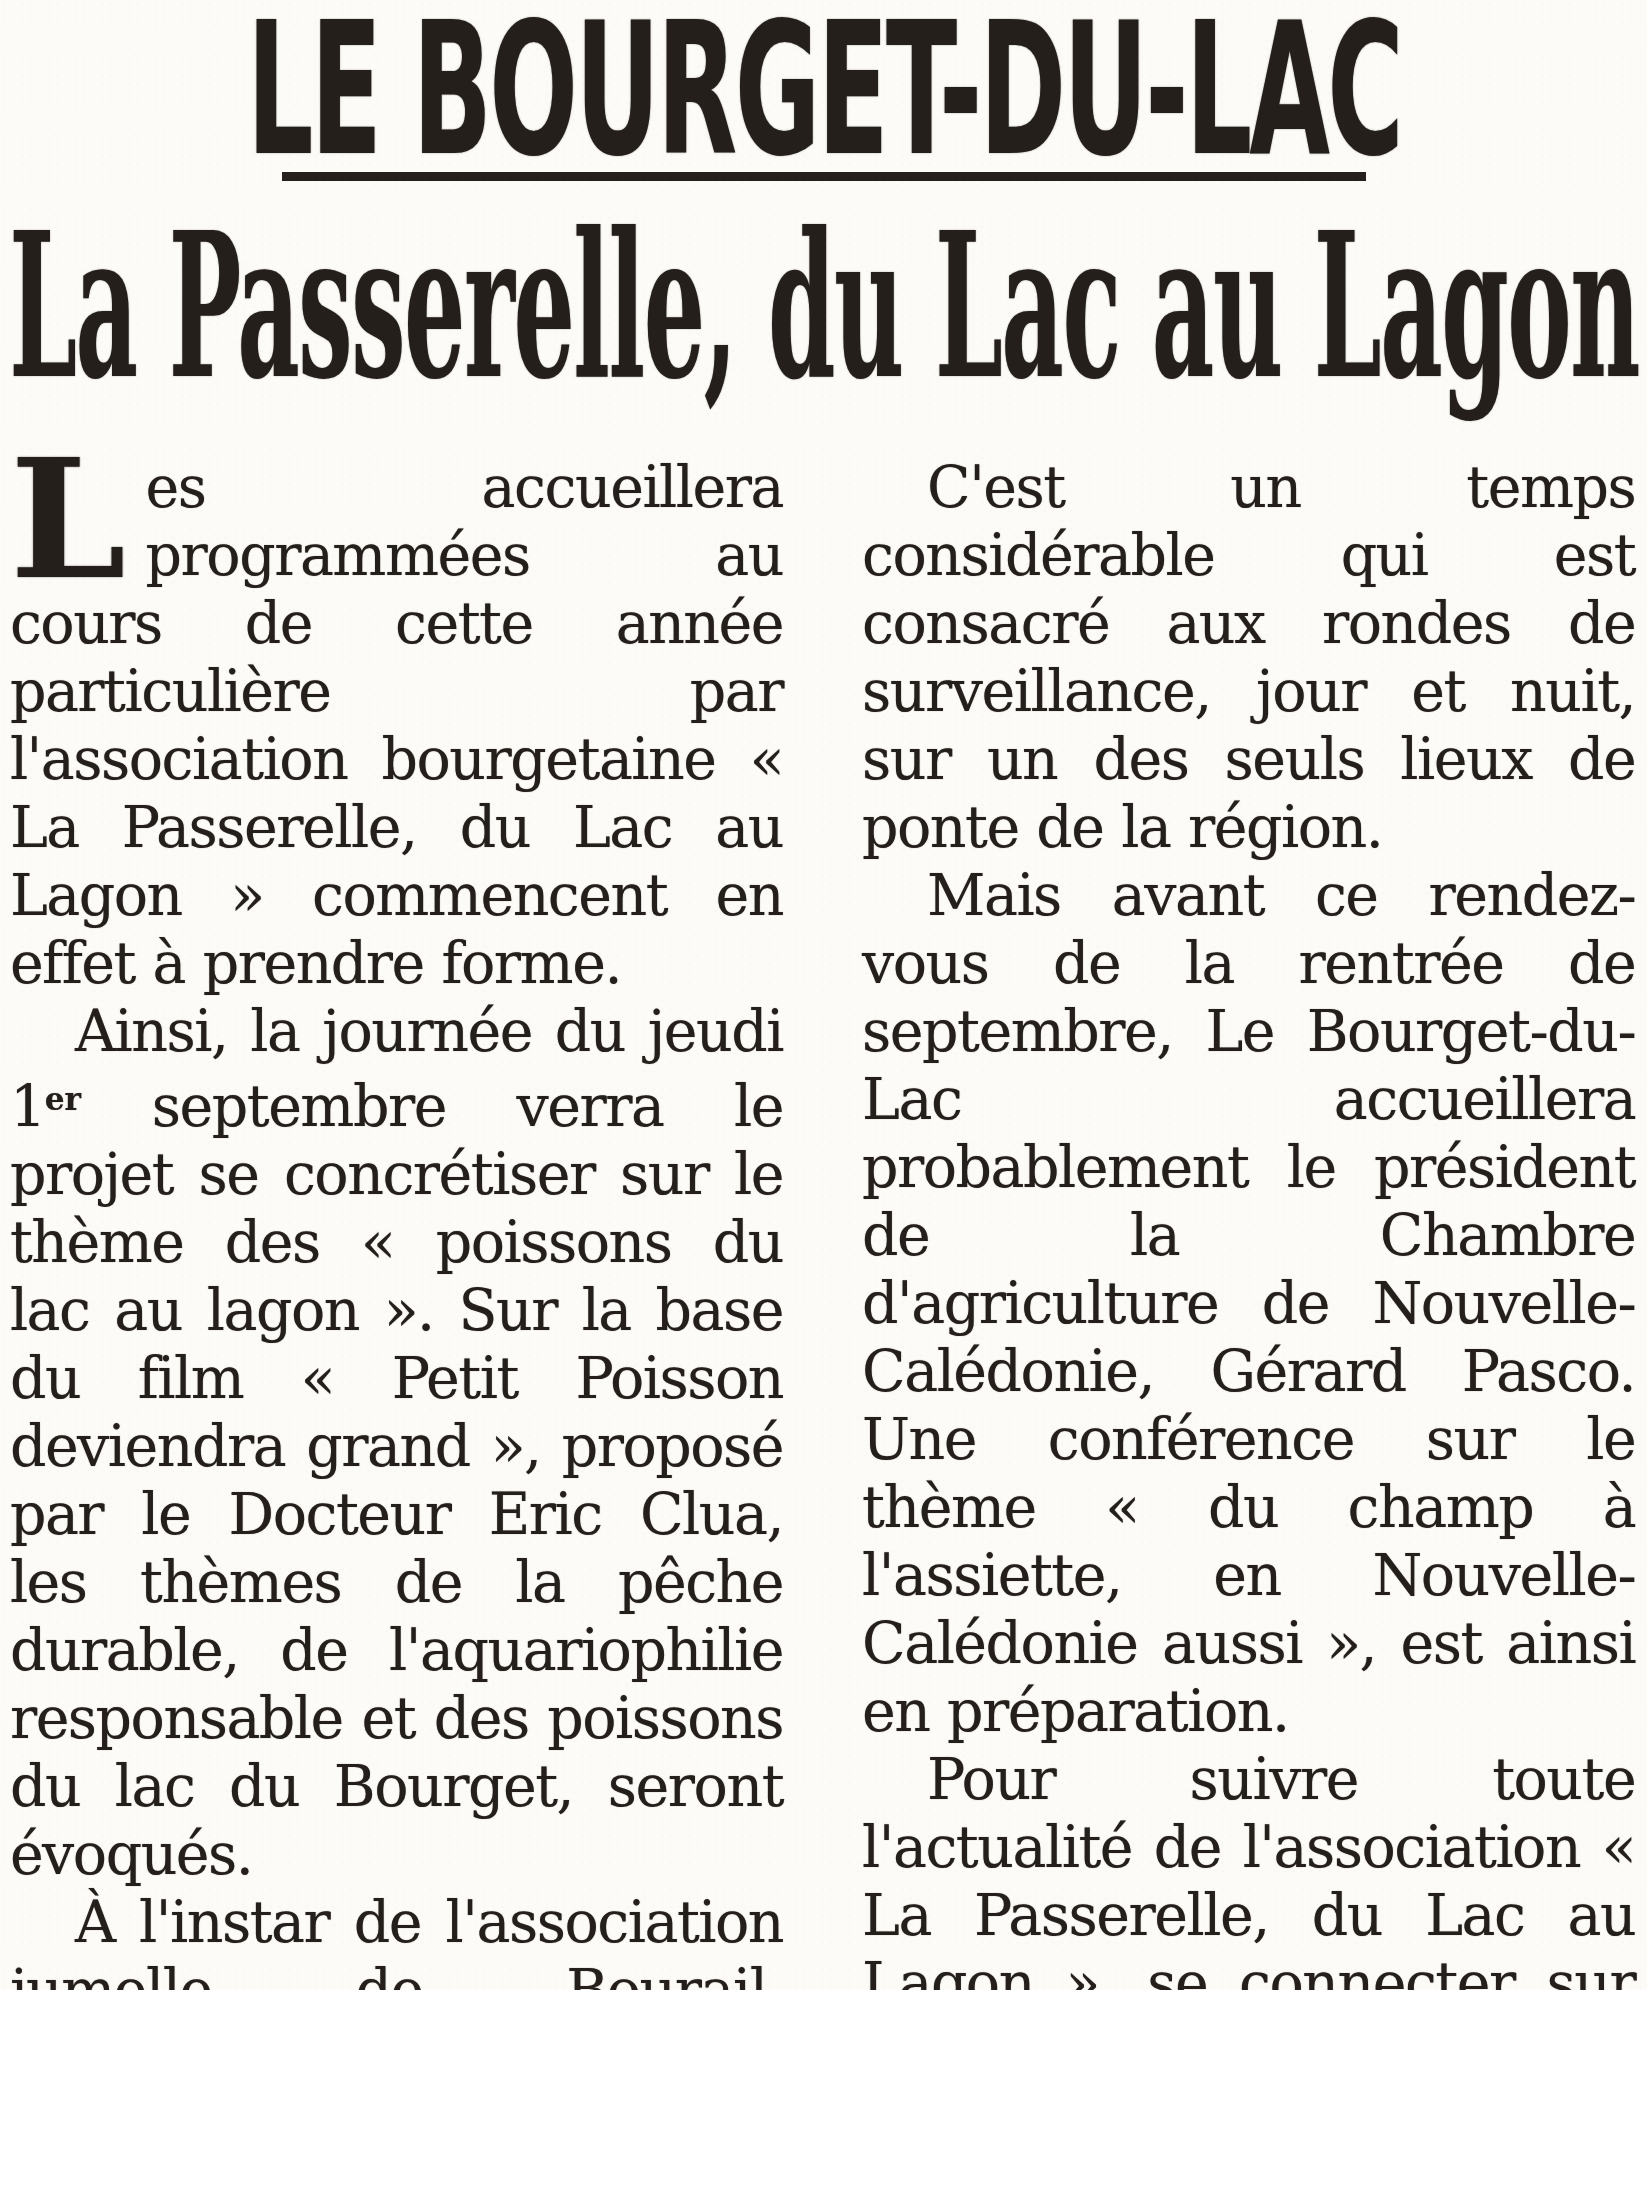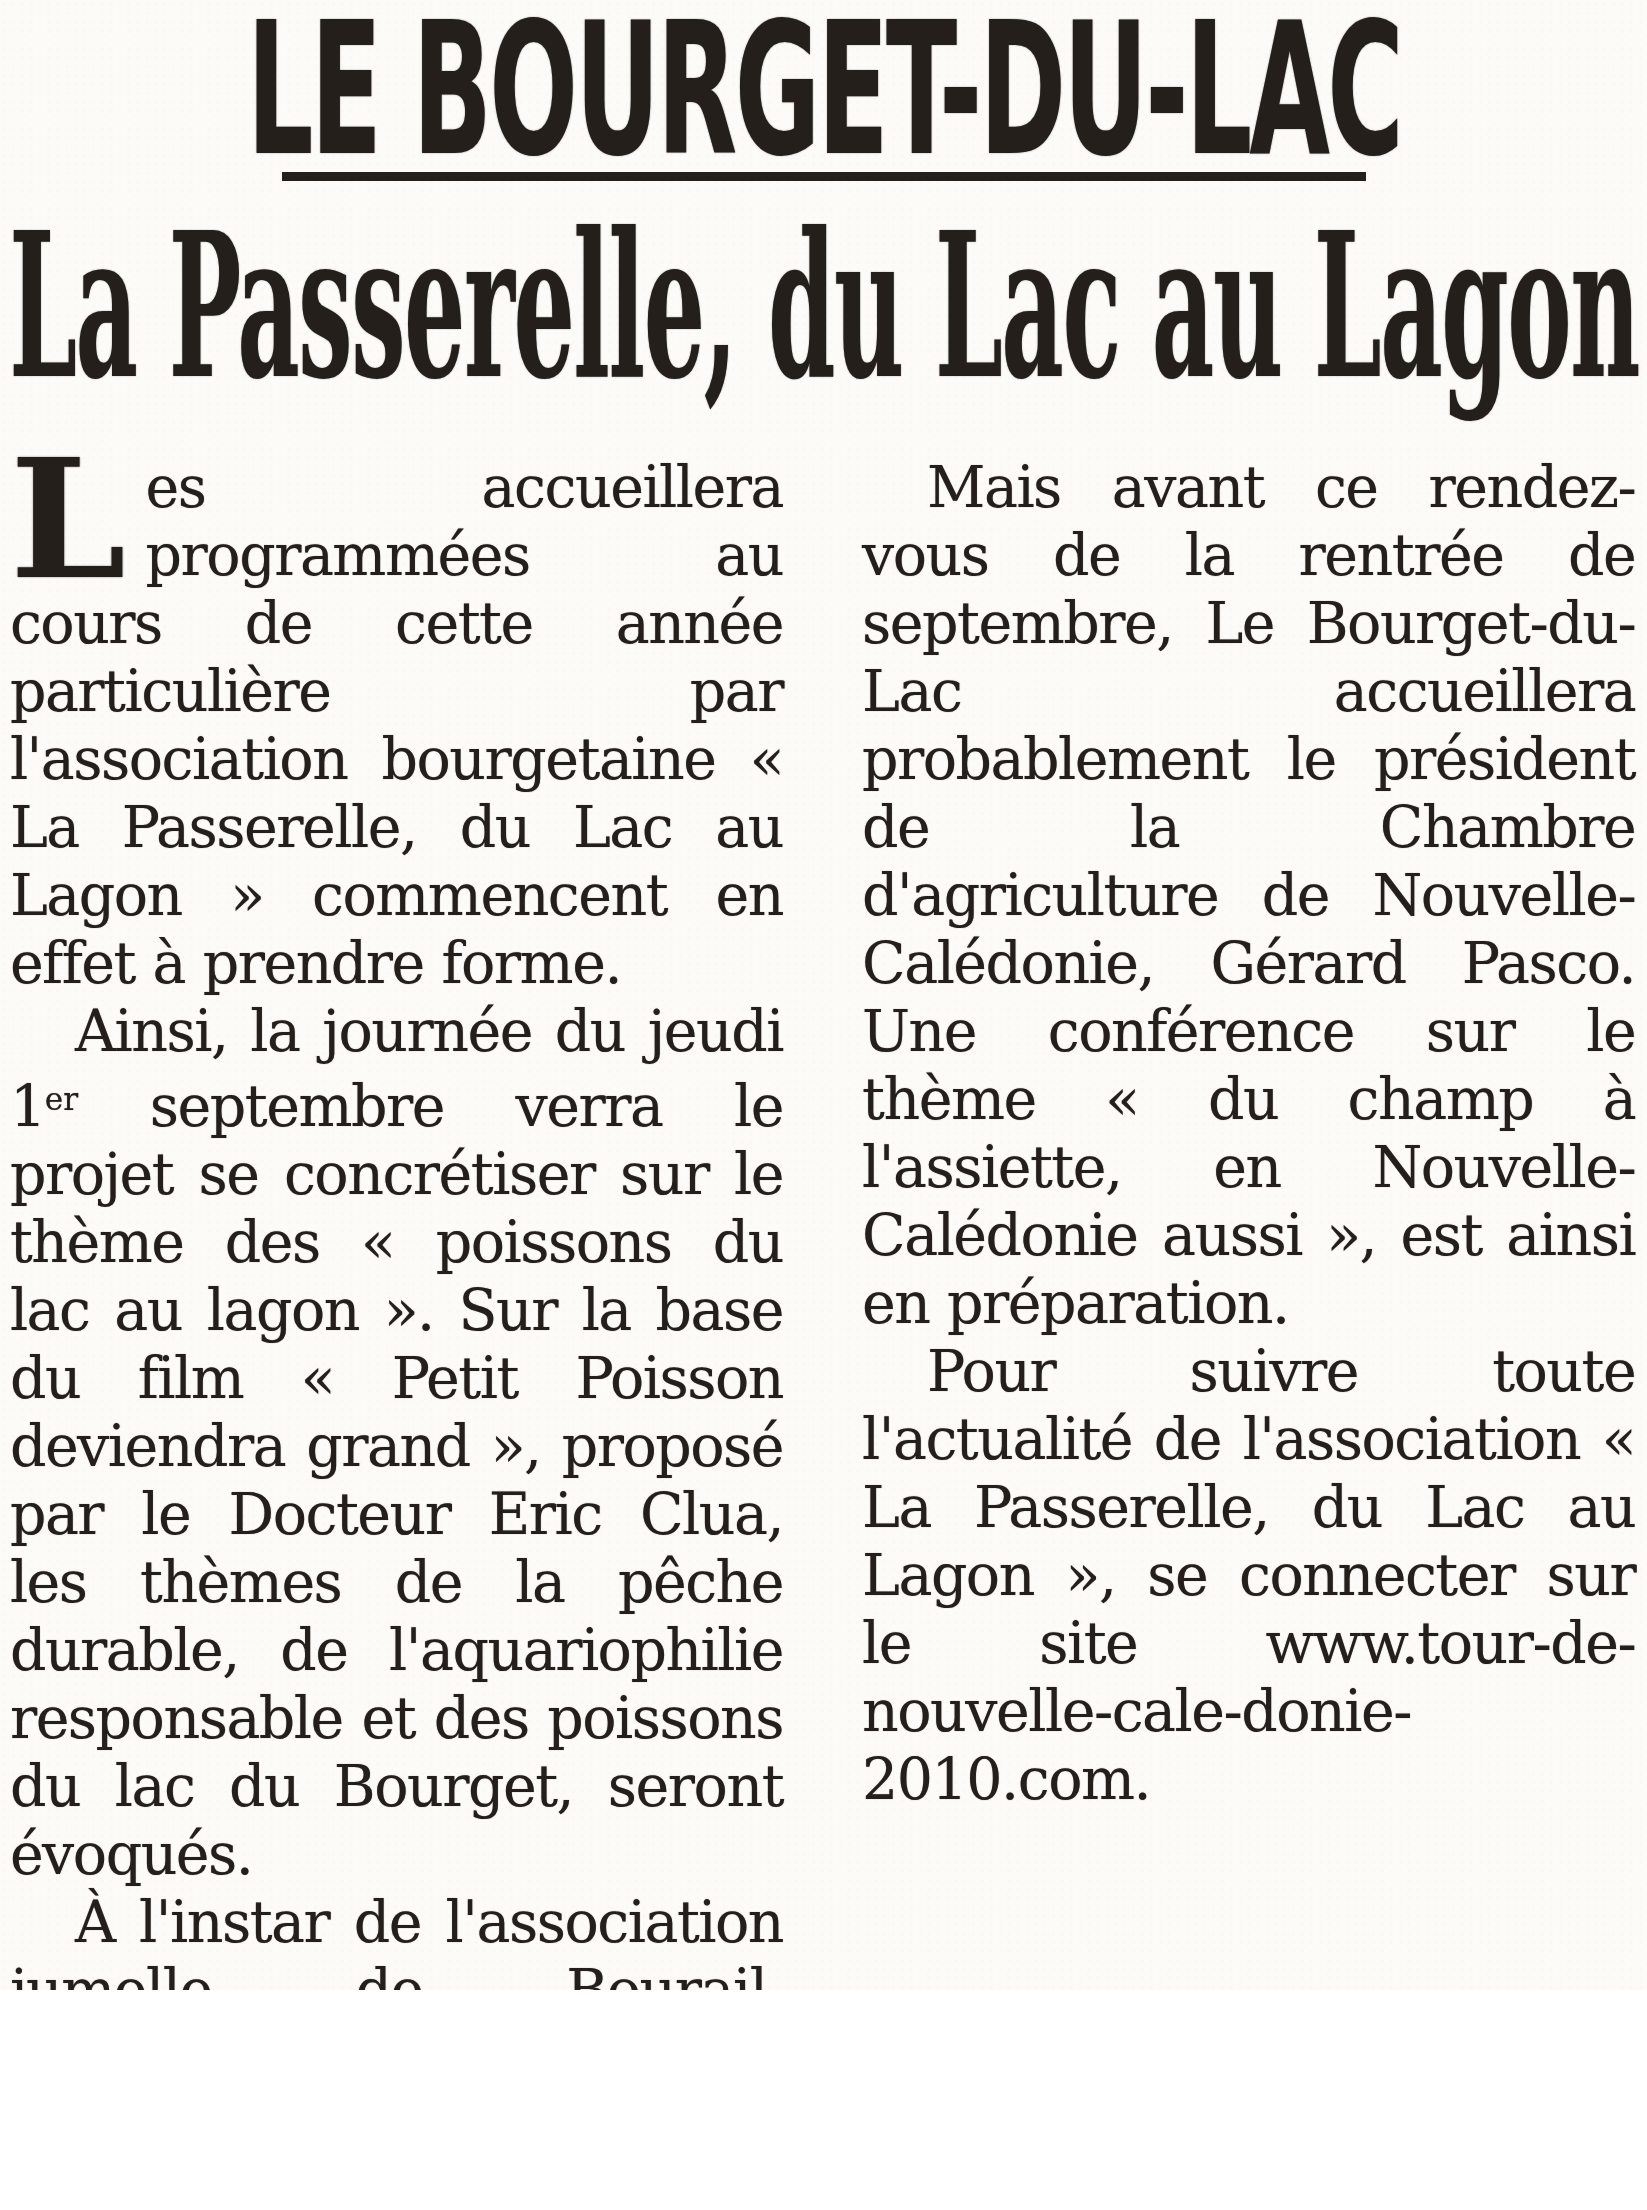--- a/index.html
+++ b/index.html
@@ -90,20 +90,21 @@
     line-height: 116px;
     height: 122px;
     margin: 7.9px 19.7px 0 0;
     letter-spacing: 0;
     text-shadow: 0 0 2px rgba(36,31,27,0.6);
   }
   .sup {
     font-size: 0.55em;
     vertical-align: 0.5em;
     letter-spacing: 0;
+    font-weight: bold;
   }
 
   
   .end-mark {
     position: absolute;
     right: 9.9px;
     bottom: 29.6px;
     width: 27.6px;
     height: 27.6px;
     background: #fcfbf7;
@@ -127,19 +128,20 @@
   </header>
 
   <main class="body-cols">
     <div class="col" id="col-left">
         <p class="para"><span class="dropcap">L</span><span>es accueillera programmées au cours de cette année particulière par l'association bourgetaine « La Passerelle, du Lac au Lagon » commencent en effet à prendre forme.</span></p>
         <p class="para indent"><span>Ainsi, la journée du jeudi 1</span><span class="sup">er</span><span> septembre verra le projet se concrétiser sur le thème des « poissons du lac au lagon ». Sur la base du film « Petit Poisson deviendra grand », proposé par le Docteur Eric Clua, les thèmes de la pêche durable, de l'aquariophilie responsable et des poissons du lac du Bourget, seront évoqués.</span></p>
         <p class="para indent"><span>À l'instar de l'association jumelle de Bourail, dénommée Bwara Tortues Marines, qui travaille sur la protection des tortues Grosses Têtes en Nouvelle-Calédonie. La ponte, le suivi des nids et des</span></p>
       </div>
     <div class="col" id="col-right">
       <div class="end-mark"></div>
+        <p class="para indent"><span>C'est un temps considérable qui est consacré aux rondes de surveillance, jour et nuit, sur un des seuls lieux de ponte de la région.</span></p>
         <p class="para indent"><span>Mais avant ce rendez-vous de la rentrée de septembre, Le Bourget-du-Lac accueillera probablement le président de la Chambre d'agriculture de Nouvelle-Calédonie, Gérard Pasco. Une conférence sur le thème « du champ à l'assiette, en Nouvelle-Calédonie aussi », est ainsi en préparation.</span></p>
         <p class="para indent"><span>Pour suivre toute l'actualité de l'association « La Passerelle, du Lac au Lagon », se connecter sur le site www.tour-de-nouvelle-cale-donie-2010.com.</span></p>
       </div>
   </main>
 
 </div>
 
 
 </body></html>

